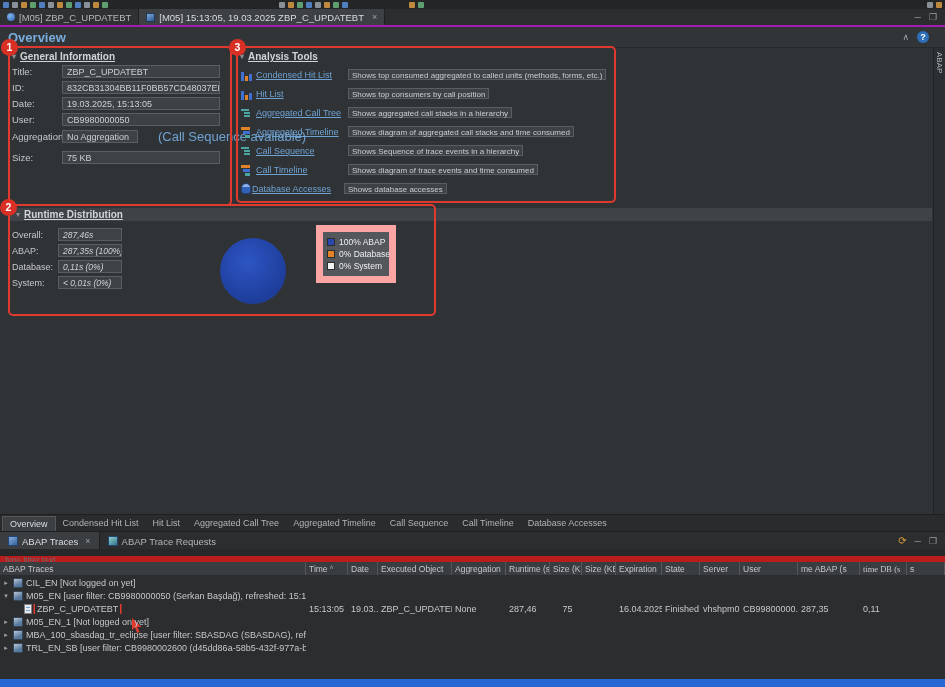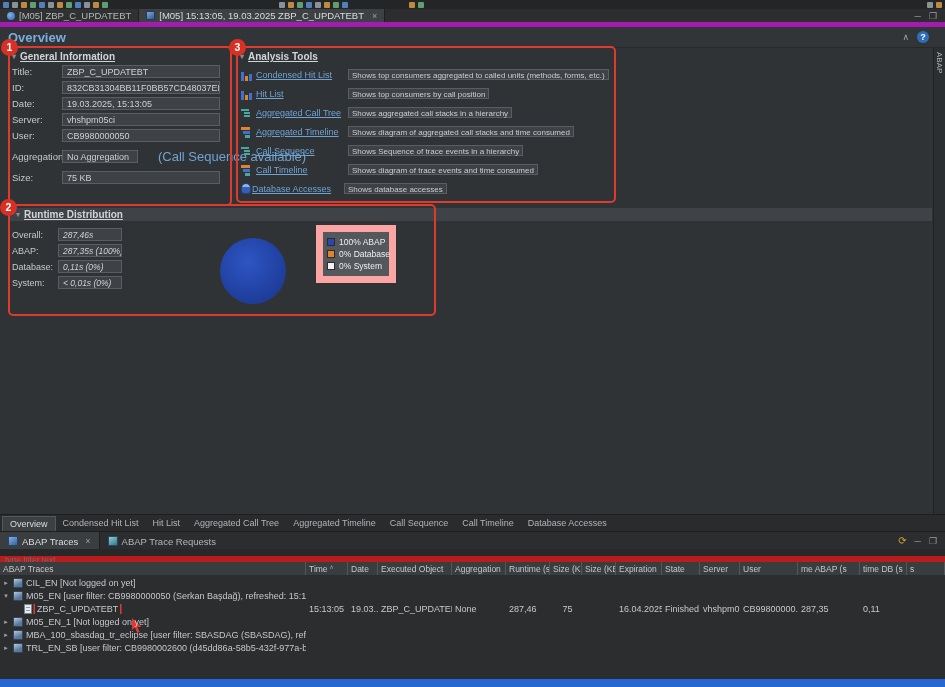--- a/index.html
+++ b/index.html
@@ -11,21 +11,21 @@
                 display:flex;align-items:center;padding:0 3px;gap:3px;box-sizing:border-box;}
   .tbi{width:6px;height:6px;border-radius:1px;background:#6b7075;flex:none;}
   .tbi:nth-of-type(4n+1){background:#4f7fbf}
   .tbi:nth-of-type(4n+2){background:#8a9097}
   .tbi:nth-of-type(4n+3){background:#c08a3e}
   .tbi:nth-of-type(4n){background:#5f9f6f}
   .tbsp{width:165px;flex:none}.tbsp2{width:55px;flex:none}.tbgrow{flex:1}
 
   
   #editor-tabbar{position:absolute;top:9px;left:0;width:100%;height:18px;background:#2b2d2f;
-                 display:flex;align-items:stretch;border-bottom:5px solid #a21caf;box-sizing:border-box;}
+                 display:flex;align-items:stretch;border-bottom:2px solid #a21caf;box-sizing:border-box;}
   .etab{display:flex;align-items:center;gap:4px;padding:0 7px;font-size:9.5px;color:#b4b7ba;
         background:#2f3133;border-right:1px solid #1e2022;}
   .etab.active{background:#3e4144;color:#d9dcdf;}
   .tab-dot{width:8px;height:8px;border-radius:50%;background:radial-gradient(circle at 35% 35%,#7fb3e8,#2f62b4);flex:none;}
   .tab-sq{width:9px;height:9px;background:linear-gradient(145deg,#7fa9dc,#30588f);border:1px solid #1f3a5c;box-sizing:border-box;flex:none;}
   .etab .close{margin-left:4px;color:#9aa0a4;font-size:9px;}
   .win-ctl{margin-left:auto;display:flex;gap:8px;padding-right:8px;color:#9aa0a4;font-size:9px;align-items:center;}
 
   
   #overview-header{position:absolute;top:27px;left:0;width:100%;height:21px;background:#313538;border-bottom:1px solid #26282a;box-sizing:border-box;}
@@ -219,25 +219,20 @@
           <span class="fvalue">832CB31304BB11F0BB57CD48037EB78F</span>
           <a class="flink"></a>
         </div>
 
         <div class="field-row">
           <span class="flabel">Date:</span>
           <span class="fvalue">19.03.2025, 15:13:05</span>
           <a class="flink"></a>
         </div>
 
-        <div class="field-row">
-          <span class="flabel">Server:</span>
-          <span class="fvalue">vhshpm05ci</span>
-          <a class="flink"></a>
-        </div>
 
         <div class="field-row">
           <span class="flabel">User:</span>
           <span class="fvalue">CB9980000050</span>
           <a class="flink"></a>
         </div>
 
         <div class="field-row">
           <span class="flabel">Aggregation:</span>
           <span class="fvalue narrow">No Aggregation</span>
@@ -255,21 +250,21 @@
   <div id="analysis-tools">
     <div class="sec-title">
       <span class="twisty">▾</span>
       <span class="sec-label">Analysis Tools</span>
     </div>
     <div class="tools">
 
         <div class="tool-row">
           <span class="ai-icon icon-bars"></span>
           <a class="tool-link">Condensed Hit List</a>
-          <span class="tool-desc">Shows top consumers aggregated to called units (methods, forms, etc.)</span>
+          <span class="tool-desc">Shows top consumed aggregated to called units (methods, forms, etc.)</span>
         </div>
 
         <div class="tool-row">
           <span class="ai-icon icon-bars"></span>
           <a class="tool-link">Hit List</a>
           <span class="tool-desc">Shows top consumers by call position</span>
         </div>
 
         <div class="tool-row">
           <span class="ai-icon icon-tree"></span>
@@ -458,21 +453,21 @@
       <div class="th" style="width: 58px;">
         <span>User</span>
         <span class="sort"></span>
       </div>
 
       <div class="th" style="width: 62px;">
         <span>me ABAP (s</span>
         <span class="sort"></span>
       </div>
 
-      <div class="th" style="width: 47px;">
+      <div class="th" style="width: 47px; font-family: Liberation Serif, serif;">
         <span>time DB (s</span>
         <span class="sort"></span>
       </div>
 
       <div class="th" style="width: 38px;">
         <span>s</span>
         <span class="sort"></span>
       </div>
     </div>
 

